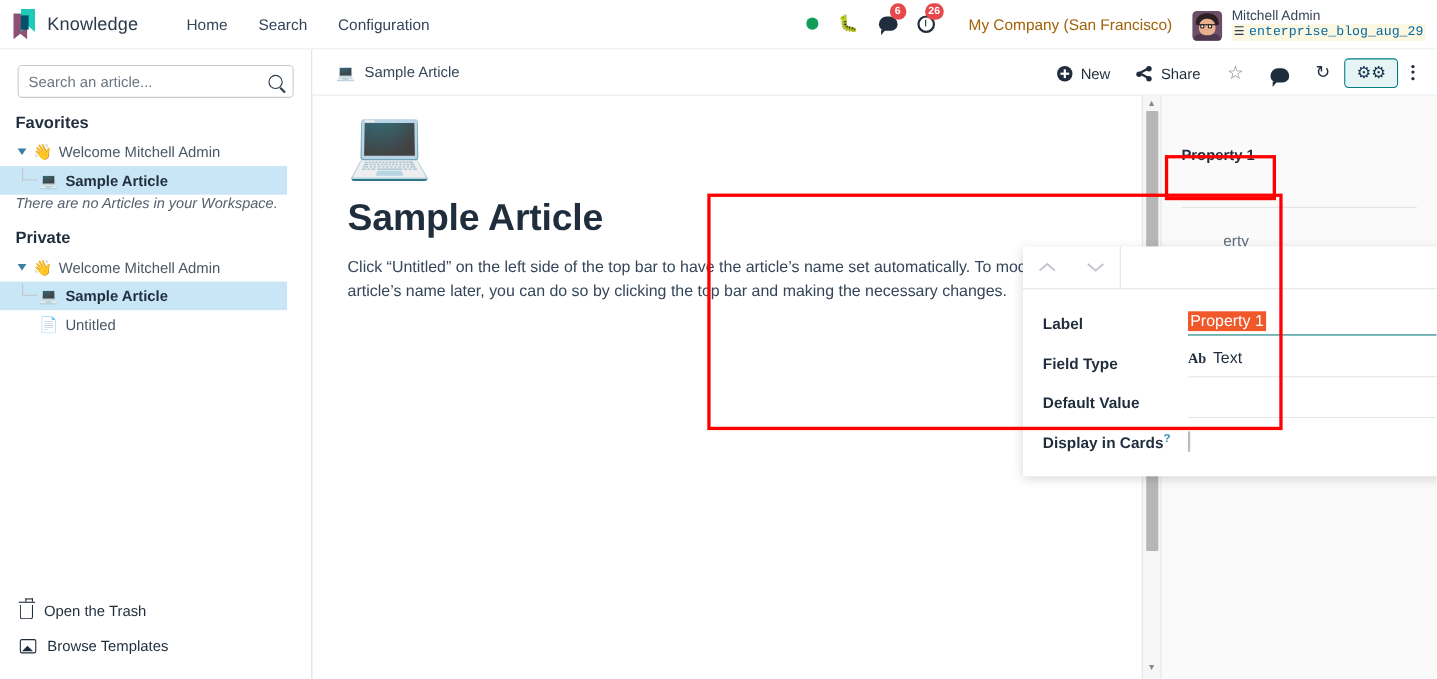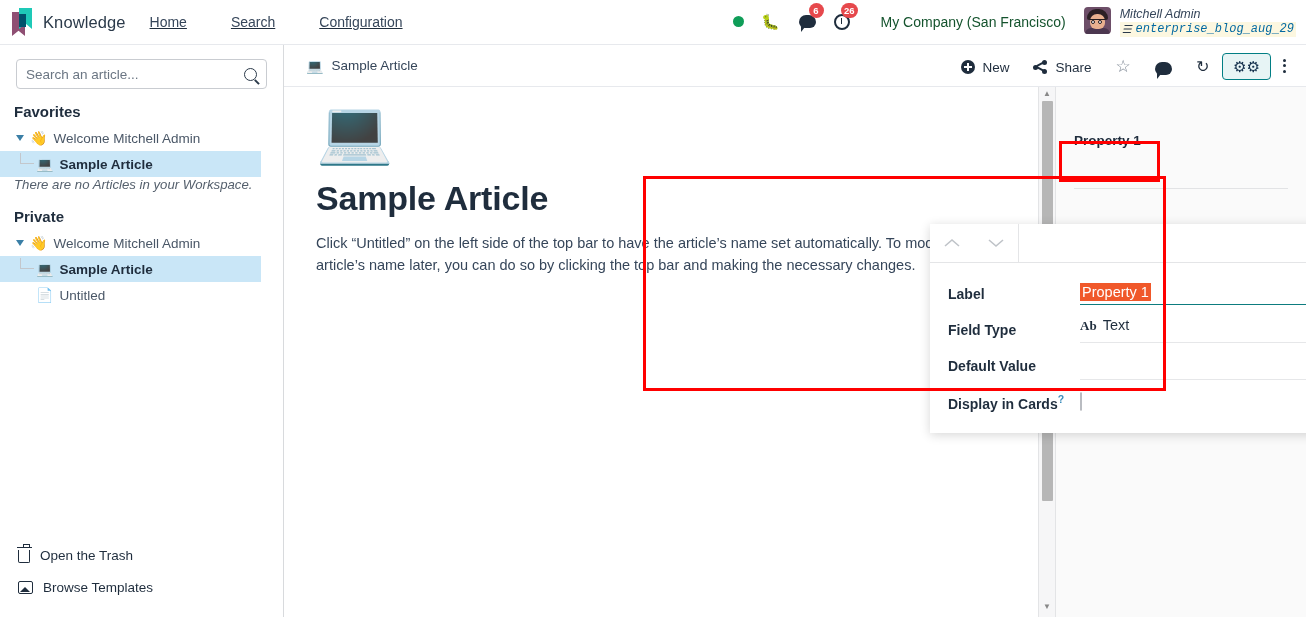--- a/index.html
+++ b/index.html
@@ -12,38 +12,38 @@
   }
   
   .navbar {
     height: 45px; width: 100%;
     background: #ffffff;
     border-bottom: 1px solid #e7e9ed;
     display: flex; align-items: center;
     padding: 0 10px 0 12px;
     position: relative;
   }
-  .brand { display:flex; align-items:center; gap:9px; margin-right: 10px; }
+  .brand { display:flex; align-items:center; gap:9px; margin-right: 30px; }
   .brand-logo { width: 22px; height: 30px; position: relative; }
   .brand-logo .bm1 {
     position:absolute; left:0; top:5px; width:13px; height:24px;
     background:#8f4f73;
     clip-path: polygon(0 0,100% 0,100% 100%,50% 78%,0 100%);
   }
   .brand-logo .bm2 {
     position:absolute; left:7px; top:1px; width:13px; height:21px;
     background:#1ec9b7;
     clip-path: polygon(0 0,100% 0,100% 100%,50% 74%,0 100%);
   }
   .brand-logo .bm3 {
     position:absolute; left:7px; top:7px; width:7px; height:13px;
     background:#00526b;
   }
   .brand-name { font-size: 16.5px; color: #2b3a4a; letter-spacing:.1px; }
-  .nav-links { display:flex; align-items:center; gap:16px;text-decoration:underline; }
+  .nav-links { display:flex; align-items:center; gap:0; }
   .nav-link {
     font-size: 14px; color: #36465a; padding: 6px 14px;
     cursor: pointer; white-space: nowrap;
   }
   .nav-right {
     margin-left: auto; display: flex; align-items: center; gap: 0;
   }
   .sys-icon { display:flex; align-items:center; justify-content:center;
               padding: 0 9px; cursor:pointer; position:relative; height:28px; }
   .dot-green { width:11px; height:11px; border-radius:50%; background:#0f9d58; }
@@ -64,22 +64,22 @@
     content:""; position:absolute; left:5px; top:2.5px; width:1.8px; height:6px;
     background:#1f2d3d;
   }
   .badge {
     position:absolute; top:-5px; right:1px;
     background:#e6484c; color:#fff; font-size:9.5px; font-weight:bold;
     min-width:15px; height:15px; border-radius:8px;
     display:flex; align-items:center; justify-content:center; padding:0 3px;
     line-height:1;
   }
-  .company-name { font-size:14px; color:#14532d; padding:0 14px 0 22px; cursor:pointer; white-space:nowrap;}
-  .user-area { display:flex; align-items:flex-start; gap:9px; cursor:pointer; padding-left:4px;font-style:italic;}
+  .company-name { font-size:14px; color:#a16207; padding:0 14px 0 22px; cursor:pointer; white-space:nowrap;}
+  .user-area { display:flex; align-items:flex-end; gap:9px; cursor:pointer; padding-left:4px;}
   .avatar {
     width:27px; height:27px; border-radius:4px; overflow:hidden;
     background:#6d4e68; position:relative; flex:none;
   }
   .avatar .hair { position:absolute; left:3px; top:2px; width:21px; height:11px;
     background:#2c2025; border-radius:9px 9px 2px 2px;}
   .avatar .face { position:absolute; left:6px; top:7px; width:15px; height:15px;
     background:#e9b08f; border-radius:7px 7px 6px 6px;}
   .avatar .glasses { position:absolute; left:6px; top:12px; width:15px; height:4px;
     border-top:1.6px solid #241b1e;}
@@ -430,20 +430,21 @@
 
       <div class="vscroll">
         <span class="arrow">▲</span>
         <div class="thumb"></div>
         <span class="arrow bot">▼</span>
       </div>
 
       <div class="props-panel">
         <div class="prop-name">Property 1</div>
         <div class="prop-divider"></div>
+        <div class="prop-ghost">erty</div>
       </div>
     </div>
 
     <div class="popup">
       <div class="popup-head">
         <div class="nav-btns">
           <div class="nav-chev">
             <svg width="16" height="10" viewBox="0 0 16 10">
               <path d="M1 8 L8 2 L15 8" stroke="#bfc3c8" stroke-width="1.6" fill="none"></path>
             </svg>

